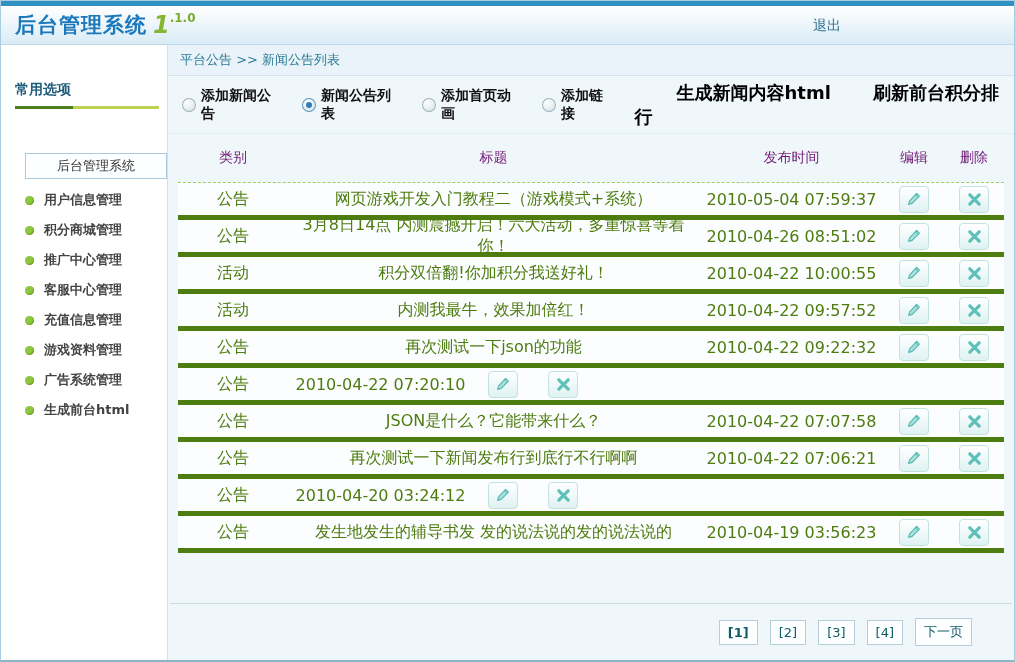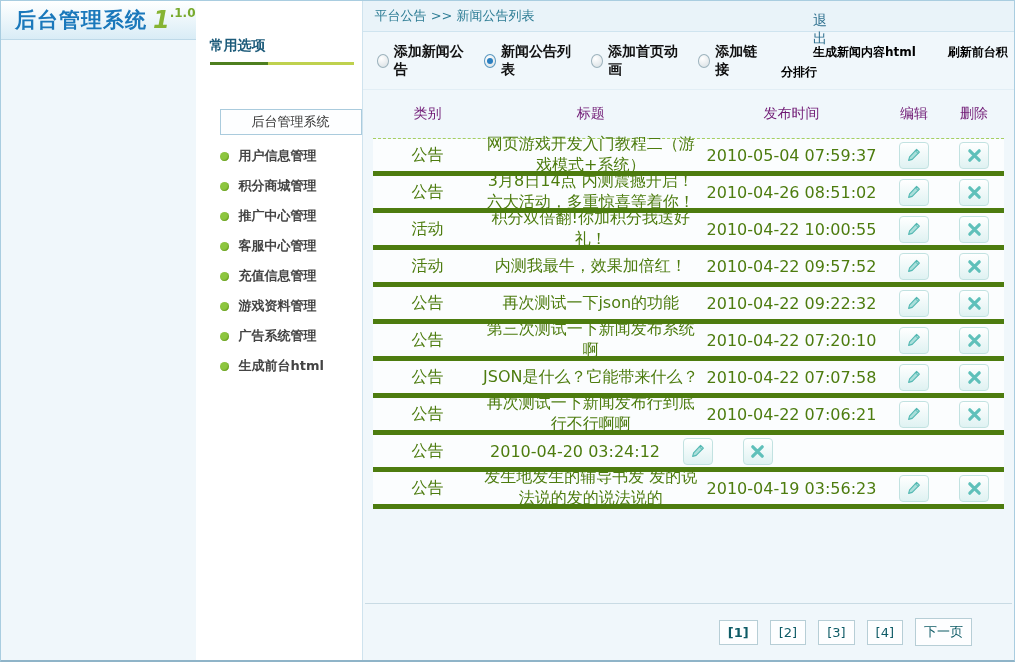--- a/index.html
+++ b/index.html
@@ -1,18 +1,18 @@
 <!DOCTYPE html>
 <html><head>
 <meta charset="utf-8">
 <style>
   * { margin:0; padding:0; box-sizing:border-box; }
   html,body { width:1015px; height:662px; background:#fff; }
   body { font-family:"DejaVu Sans","Liberation Sans",sans-serif; }
-  .page { width:1015px; height:662px; border:1px solid #a9cde0; border-bottom:2px solid #8fb4c8; display:flex; overflow:hidden; background:#f0f7fb; }
+  .page { width:1015px; height:662px; border:1px solid #a9cde0; border-bottom:2px solid #8fb4c8; display:flex; flex-direction:column; overflow:hidden; background:#f0f7fb; }
   .topbar { height:5px; background:#3191c1; flex:0 0 auto; }
   .header { height:39px; flex:0 0 auto; background:linear-gradient(#ffffff,#d9ecf6); border-bottom:1px solid #bed9e8; position:relative; display:flex; align-items:center; padding-left:14px; }
   .brand-title { font-size:21px; font-weight:bold; color:#1a78bb; letter-spacing:1px; }
   .ver-big { font-size:24px; font-weight:bold; font-style:italic; color:#86b433; margin-left:6px; }
   .ver-small { font-size:12px; font-weight:bold; color:#78aa2d; display:inline-block; transform:translateY(-7px); }
   .logout { position:absolute; left:812px; top:11px; font-size:14px; color:#2d6f8e; text-decoration:none; cursor:pointer; }
   .body { flex:1; display:flex; min-height:0; }
   
   .sidebar { width:167px; flex:0 0 auto; background:#ffffff; border-right:1px solid #cfe3ee; padding-top:36px; }
   .side-title { font-size:14px; font-weight:bold; color:#1d5b7a; padding-left:14px; }
@@ -26,21 +26,21 @@
   
   .main { flex:1; display:flex; flex-direction:column; min-width:0; background:#f0f7fb; }
   .breadcrumb { height:31px; line-height:30px; background:#e9f3f9; border-bottom:1px solid #cfe4ef; padding-left:12px; font-size:13px; color:#2e7d95; flex:0 0 auto; }
   .toolbar { height:58px; flex:0 0 auto; display:flex; align-items:center; padding-left:14px; border-bottom:1px solid #e2eef5; }
   .radio-item { display:flex; align-items:center; margin-right:18px; cursor:pointer; }
   .radio-circle { width:14px; height:14px; border-radius:50%; border:1px solid #9db3bd; background:radial-gradient(circle at 35% 30%, #ffffff, #d7dfe3); display:inline-flex; align-items:center; justify-content:center; margin-right:5px; }
   .radio-circle .dot { width:6px; height:6px; border-radius:50%; background:transparent; }
   .radio-item.checked .radio-circle { border-color:#5a98c0; }
   .radio-item.checked .radio-circle .dot { background:#2b7fc0; }
   .radio-label { font-size:14px; font-weight:bold; color:#111; }
-  .tool-action { font-size:12px; font-weight:bold; color:#000; margin-left:32px; cursor:pointer; text-decoration:none; }
+  .tool-action { font-size:18px; font-weight:bold; color:#000; margin-left:42px; cursor:pointer; text-decoration:none; }
   
   .tablewrap { flex:0 0 auto; padding:0 10px; }
   .thead { display:flex; height:49px; align-items:center; border-bottom:1px dashed #a5cf62; font-size:14px; color:#701a75; }
   .cell { text-align:center; }
   .c-cat { width:110px; flex:0 0 auto; }
   .c-title { flex:1; min-width:0; }
   .c-time { width:185px; flex:0 0 auto; }
   .c-edit,.c-del { width:60px; flex:0 0 auto; display:flex; justify-content:center; align-items:center; }
   .thead .c-edit,.thead .c-del { display:block; }
   .trow { display:flex; height:37px; align-items:center; border-bottom:5px solid #4d7c0f; background:#fbfdfe; font-size:16px; color:#4d7c0f; }
@@ -245,21 +245,20 @@
     <div class="cell c-del">
       <button class="iconbtn">
         <svg width="15" height="15" viewBox="0 0 16 16">
           <path d="M3 3 L13 13 M13 3 L3 13" stroke="#5fc0ba" stroke-width="3.4" stroke-linecap="round"></path>
         </svg>
       </button>
     </div>
   </div>
             <div class="trow">
     <div class="cell c-cat">公告</div>
-    <div class="cell c-title">第三次测试一下新闻发布系统啊</div>
     <div class="cell c-time">2010-04-22 07:20:10</div>
     <div class="cell c-edit">
       <button class="iconbtn">
         <svg width="16" height="16" viewBox="0 0 16 16">
           <path d="M10.6 2.4 L13.4 5.2 L6.2 12.4 L2.6 13.4 L3.6 9.8 Z" fill="#aadfdb" stroke="#54b8b2" stroke-width="1.1" stroke-linejoin="round"></path>
           <line x1="9.4" y1="3.8" x2="12.1" y2="6.5" stroke="#54b8b2" stroke-width="1"></line>
         </svg>
       </button>
     </div>
     <div class="cell c-del">

